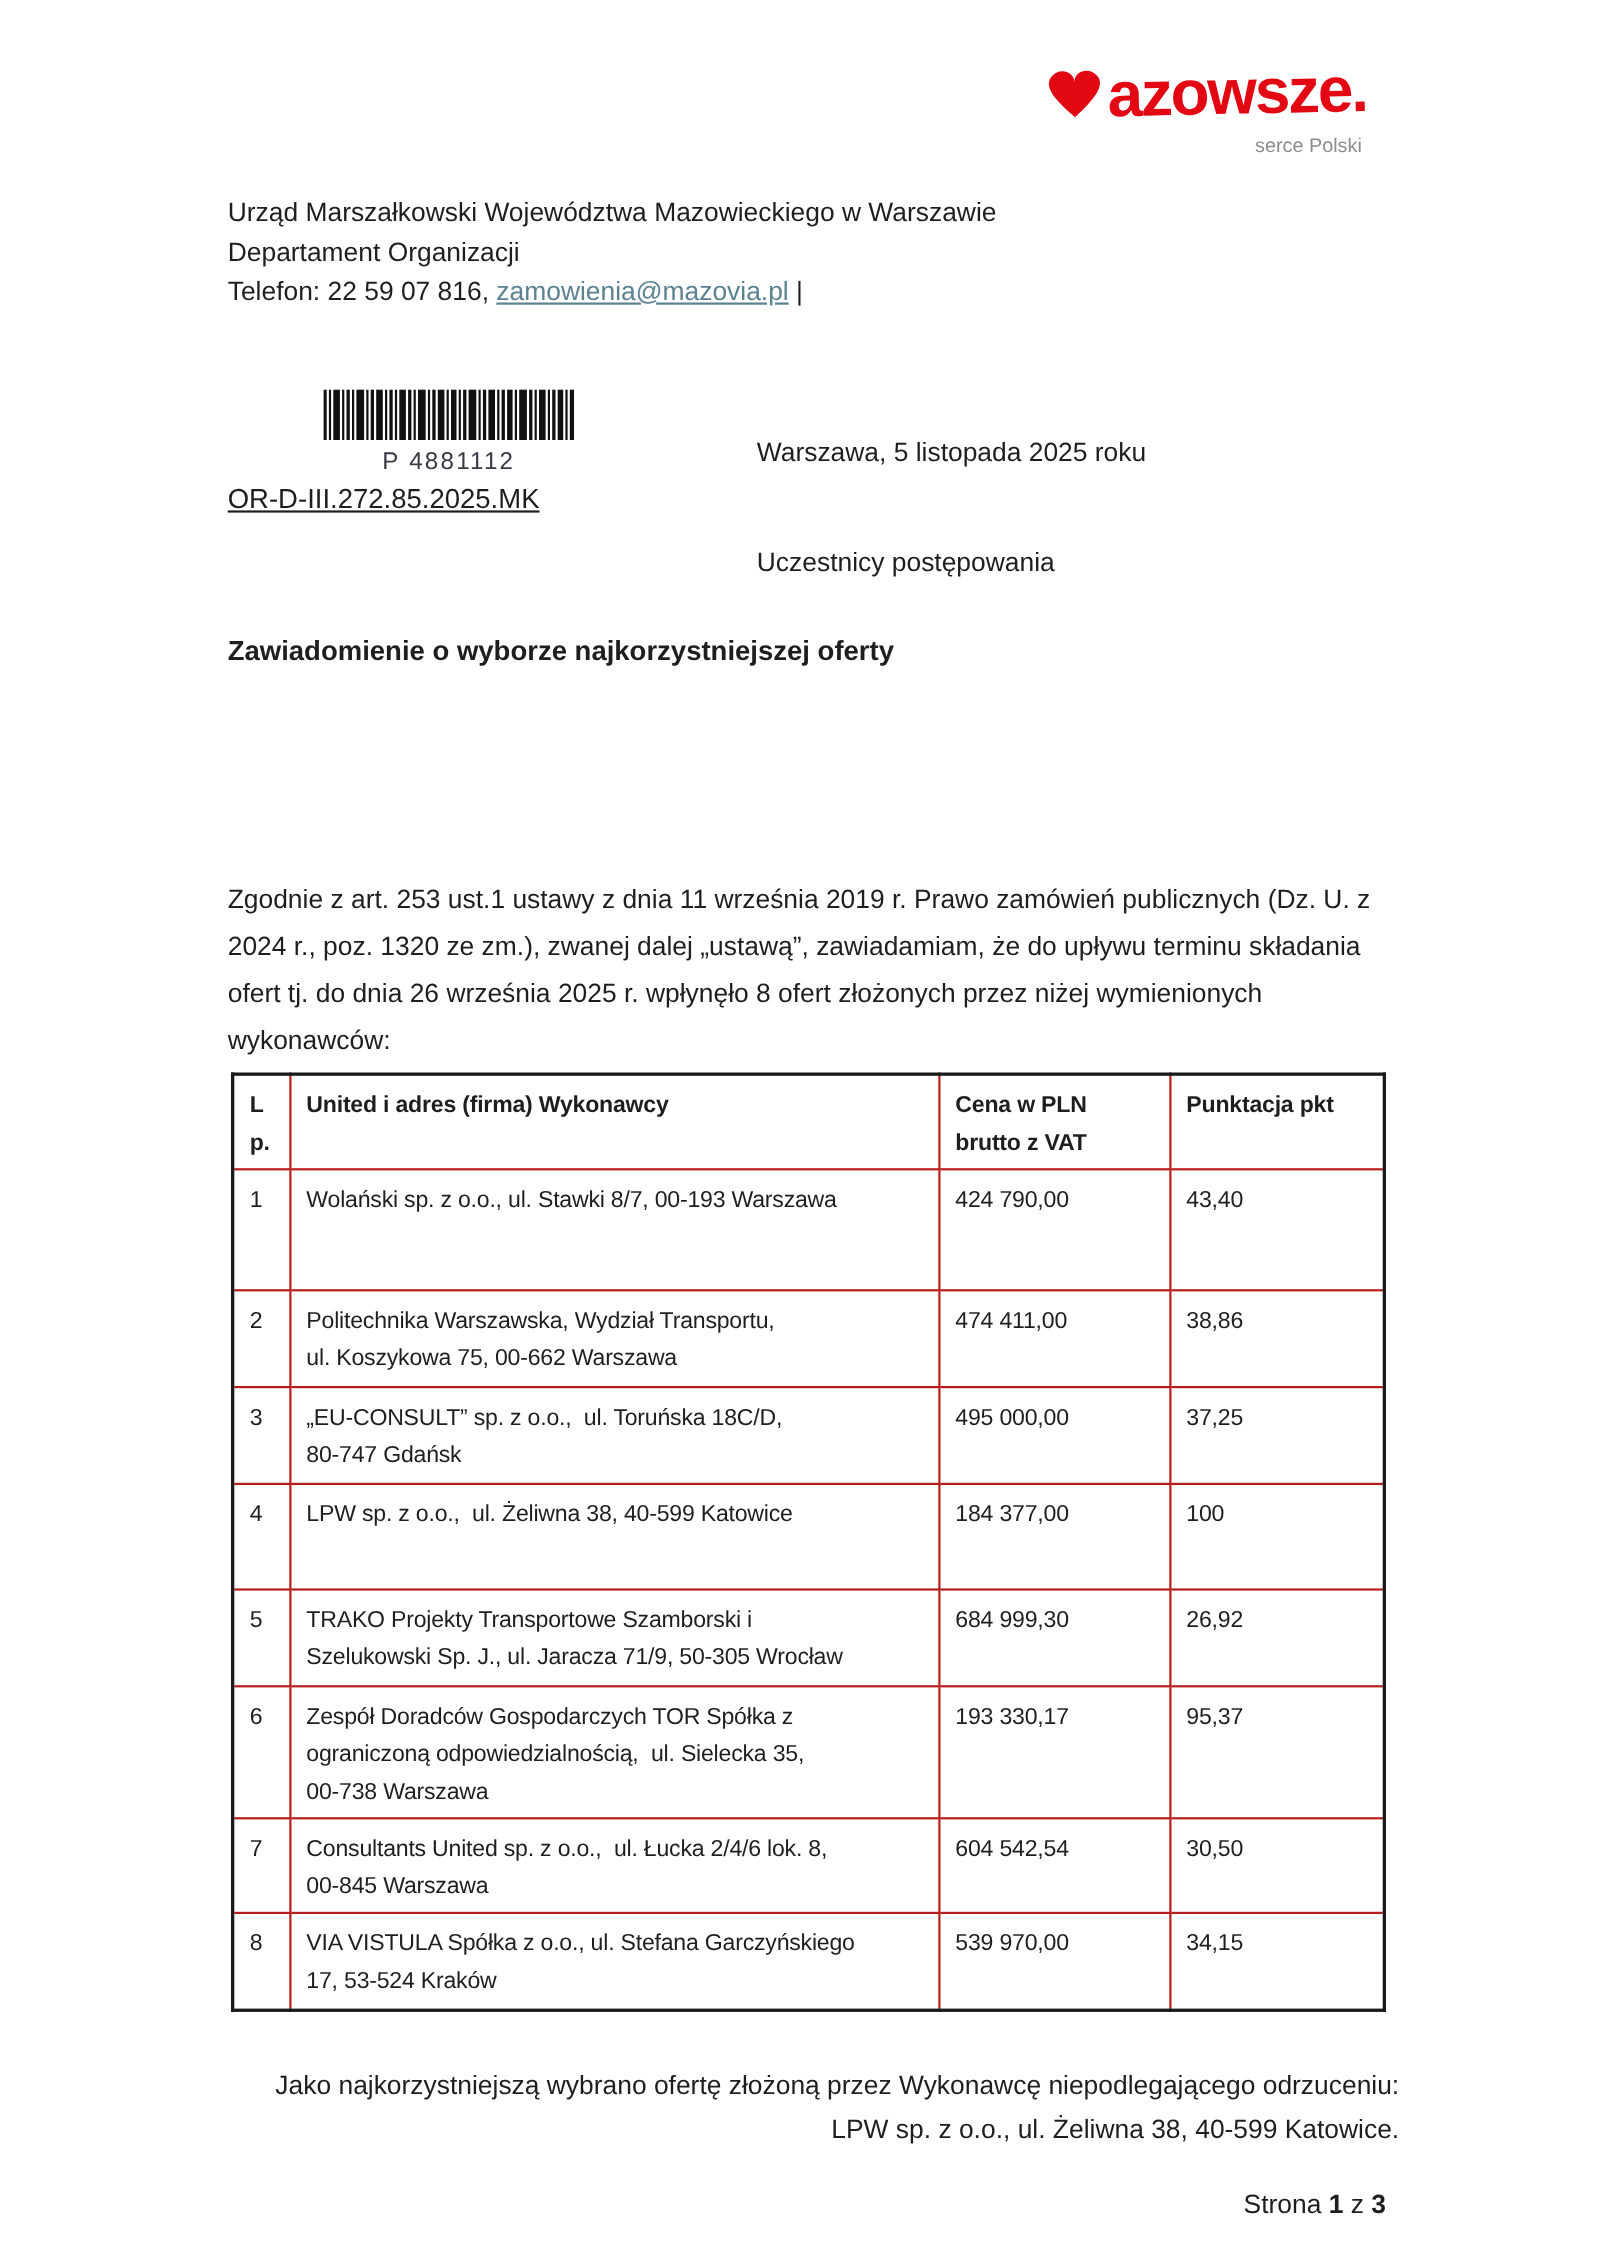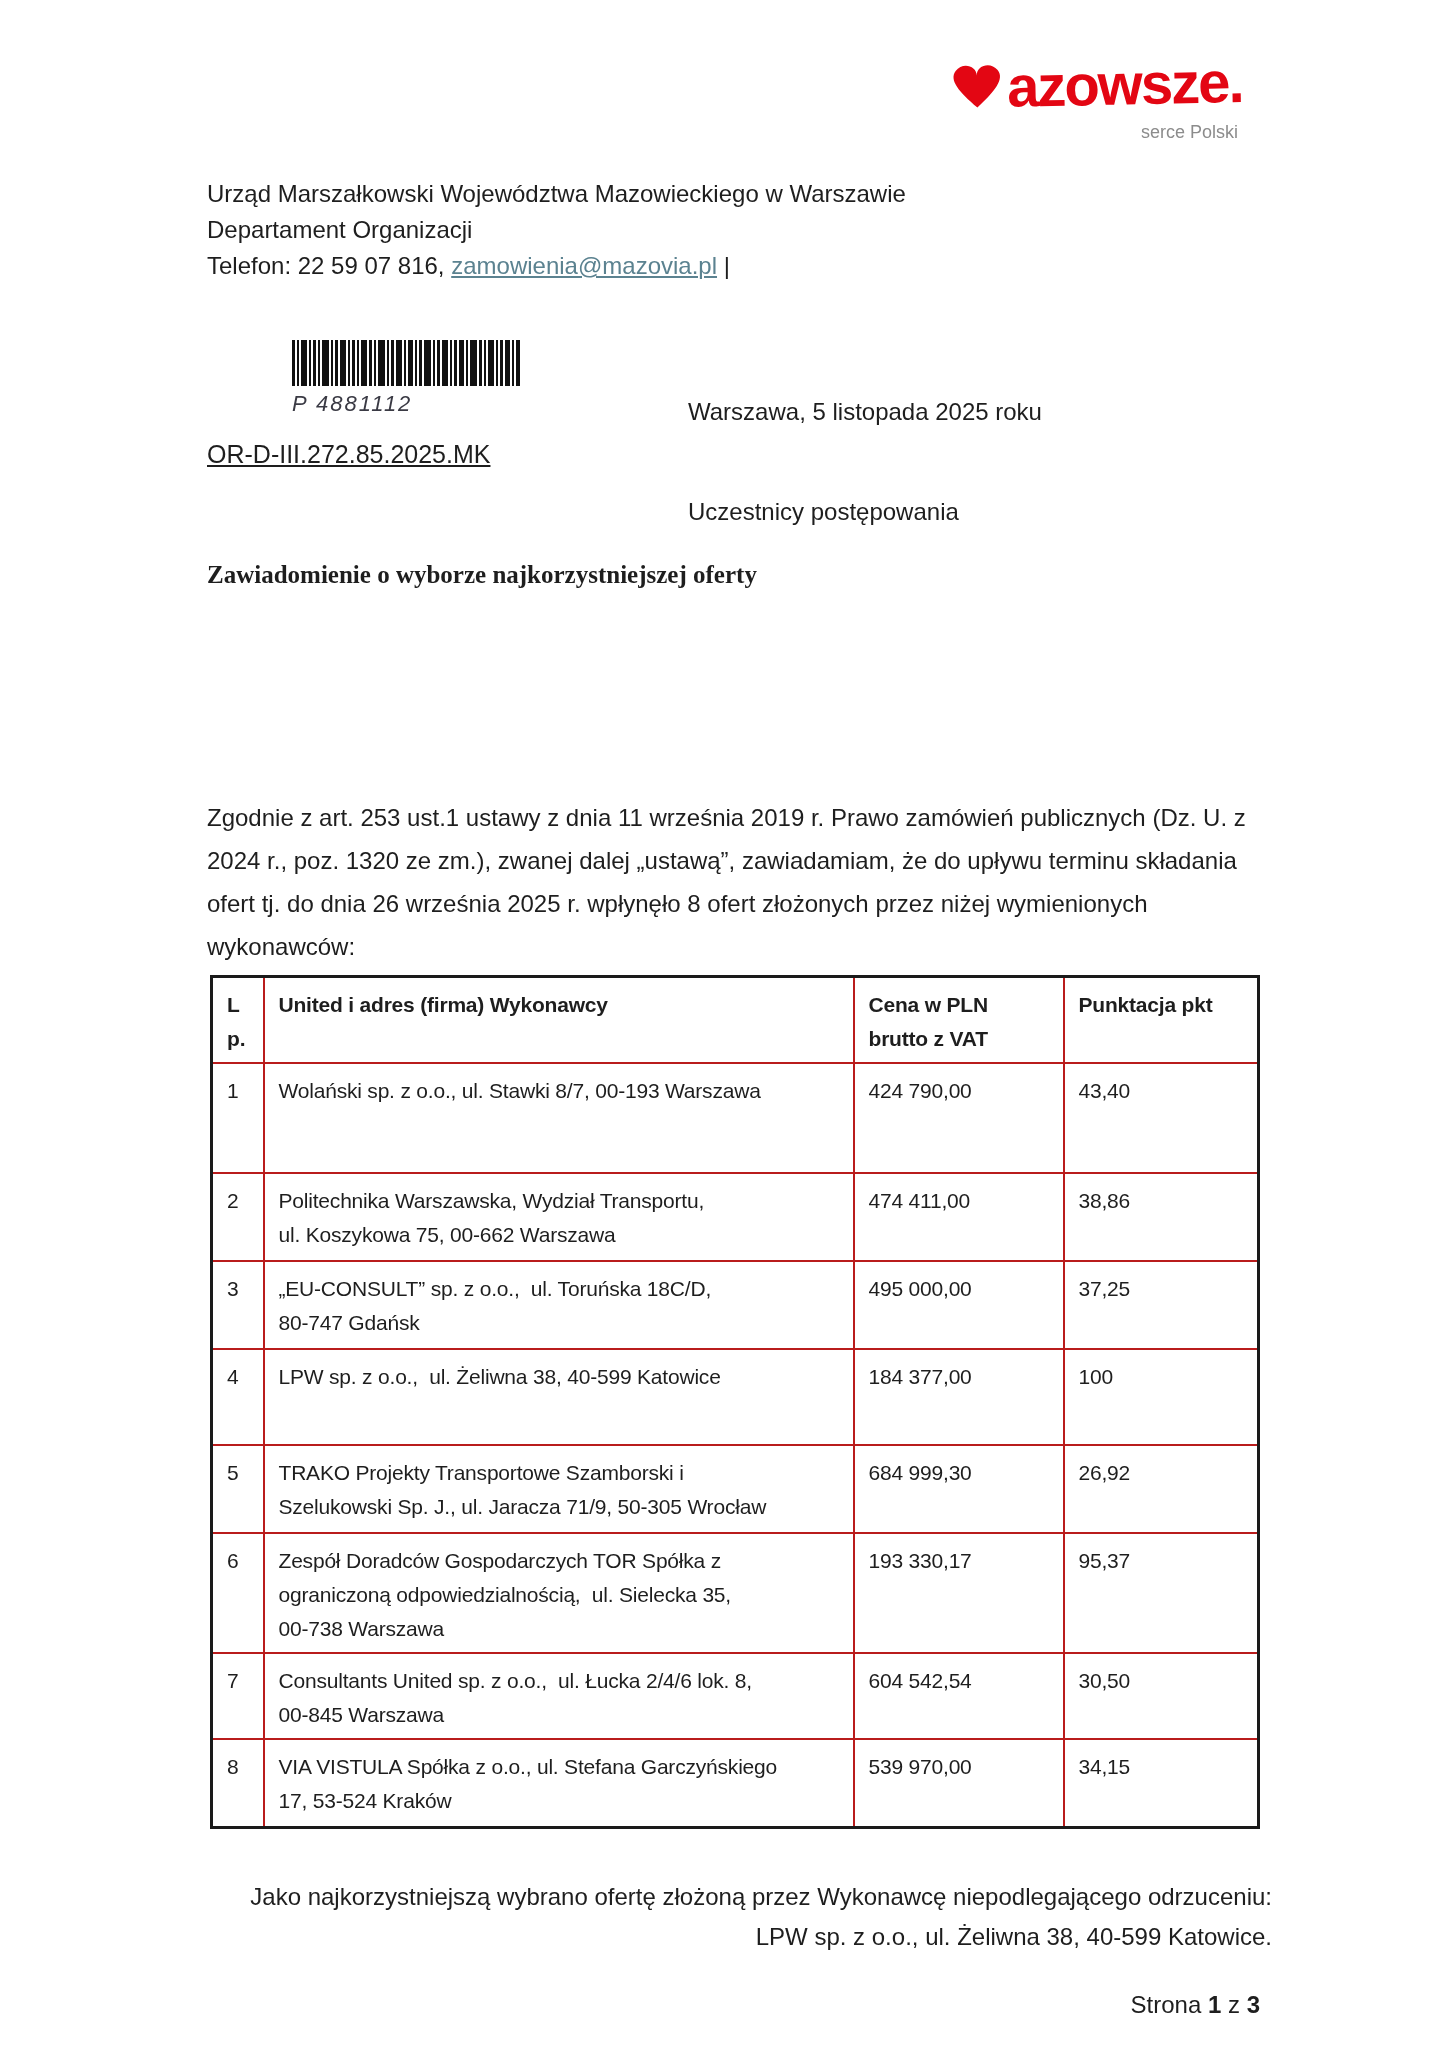--- a/index.html
+++ b/index.html
@@ -22,28 +22,28 @@
     letter-spacing: -2px;
     line-height: 1;
     transform: rotate(-1.2deg);
   }
   .logo-heart { display: inline-block; vertical-align: -4px; margin-right: 2px; }
   .logo-tagline { font-size: 18px; margin-top: 4px; padding-right: 4px; }
   
   .sender { position: absolute; left: 207px; top: 176px; font-size: 24px; line-height: 36px; }
   .sender a.email { text-decoration: underline; cursor: pointer; }
   
-  .barcode-block { position: absolute; left: 292px; top: 340px; width: 232px; text-align: left; font-style: italic; }
+  .barcode-block { position: absolute; left: 292px; top: 354px; width: 232px; text-align: center; }
   .barcode-number { font-size: 22px; letter-spacing: 2px; color: #3a3a44; margin-top: 1px; }
   
   .place-date { position: absolute; left: 688px; top: 398px; font-size: 24px; }
   .case-number { position: absolute; left: 207px; top: 440px; font-size: 25px; text-decoration: underline; }
   .recipients { position: absolute; left: 688px; top: 498px; font-size: 24px; }
   
-  .doc-heading { position: absolute; left: 207px; top: 561px; font-size: 25px; font-weight: bold; font-family: Liberation Serif, serif; }
+  .doc-heading { position: absolute; left: 207px; top: 578px; font-size: 25px; font-weight: bold; }
   .subject { position: absolute; left: 207px; top: 602px; width: 1078px; font-size: 24px; font-weight: bold; line-height: 48px; }
   .intro { position: absolute; left: 207px; top: 796px; width: 1078px; font-size: 24px; line-height: 43px; }
   
   .lower { position: absolute; left: 210px; top: 975px; width: 1050px; }
   table.offer-table { border-collapse: collapse; width: 1047px; table-layout: fixed; border: 3px solid #1a1a1a; }
   table.offer-table th, table.offer-table td {
     border: 2px solid #b91c1c;
     vertical-align: top;
     text-align: left;
     font-size: 21px;

